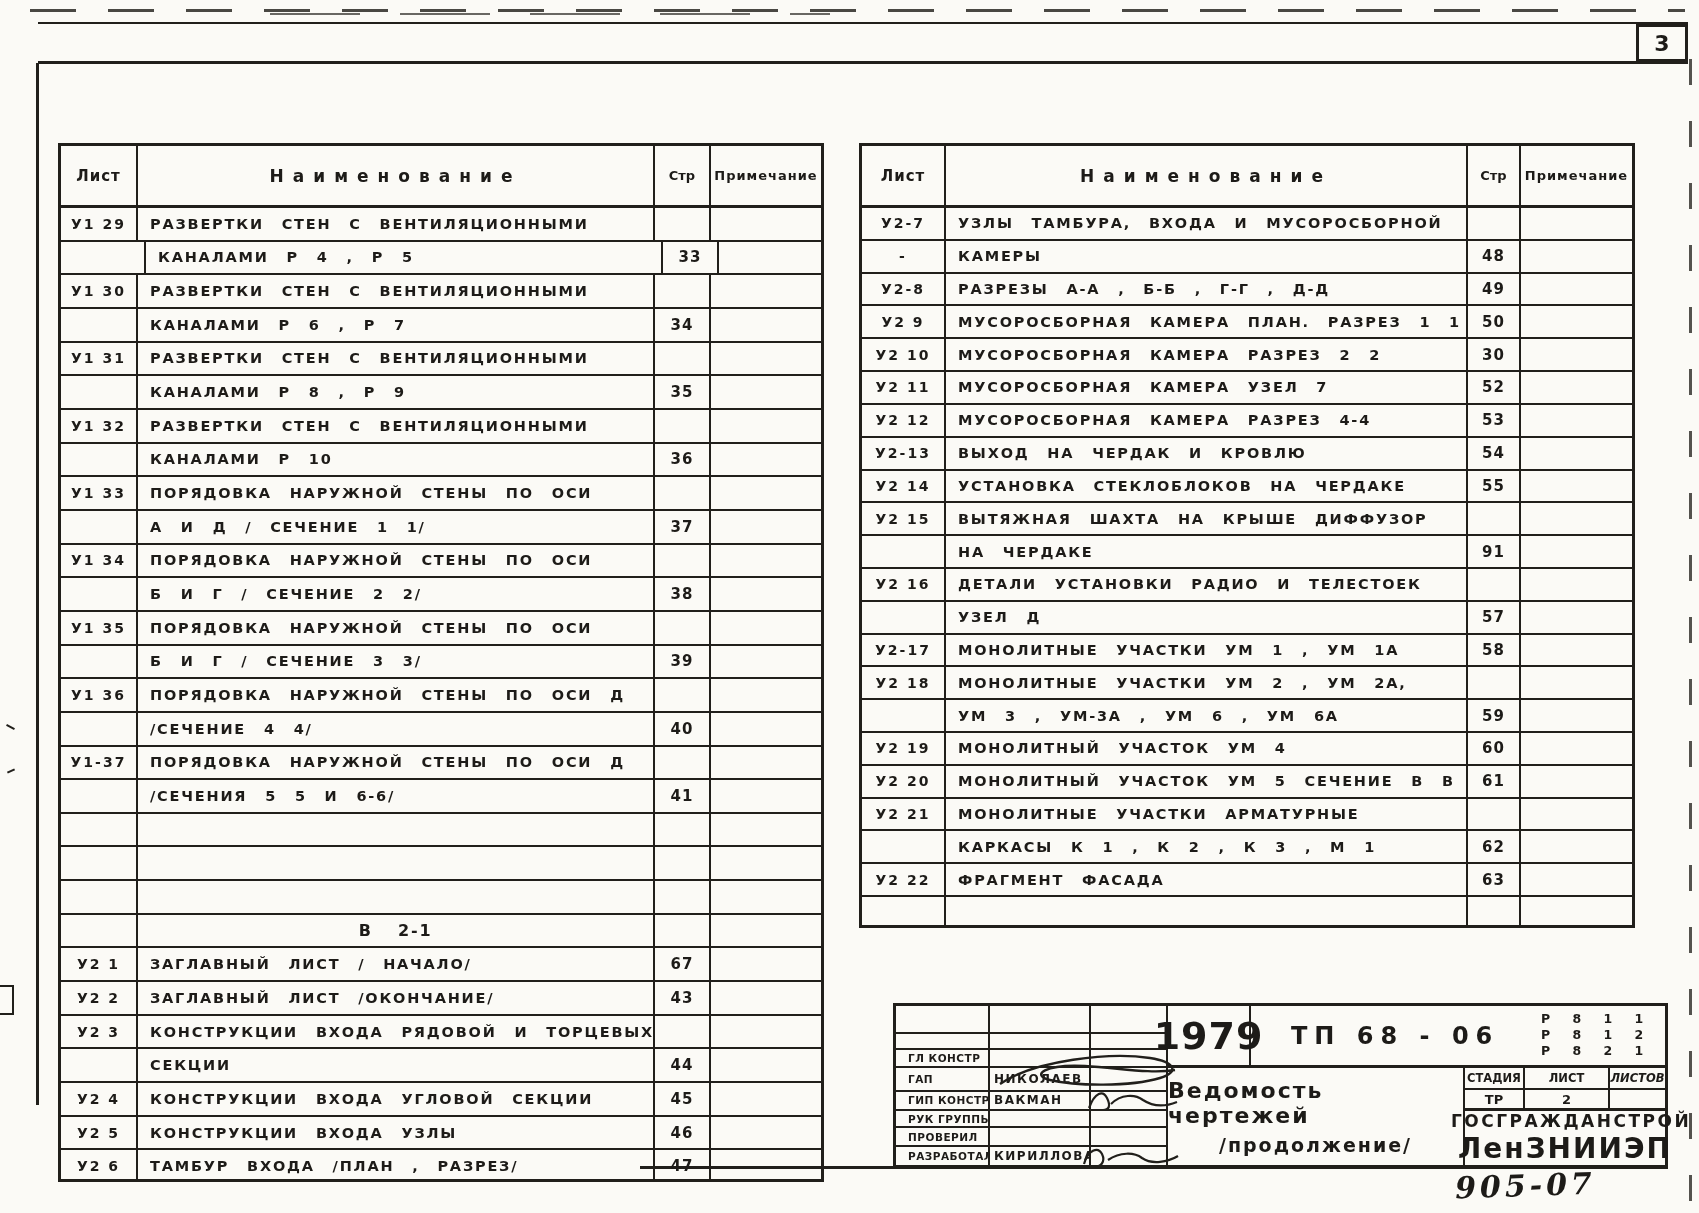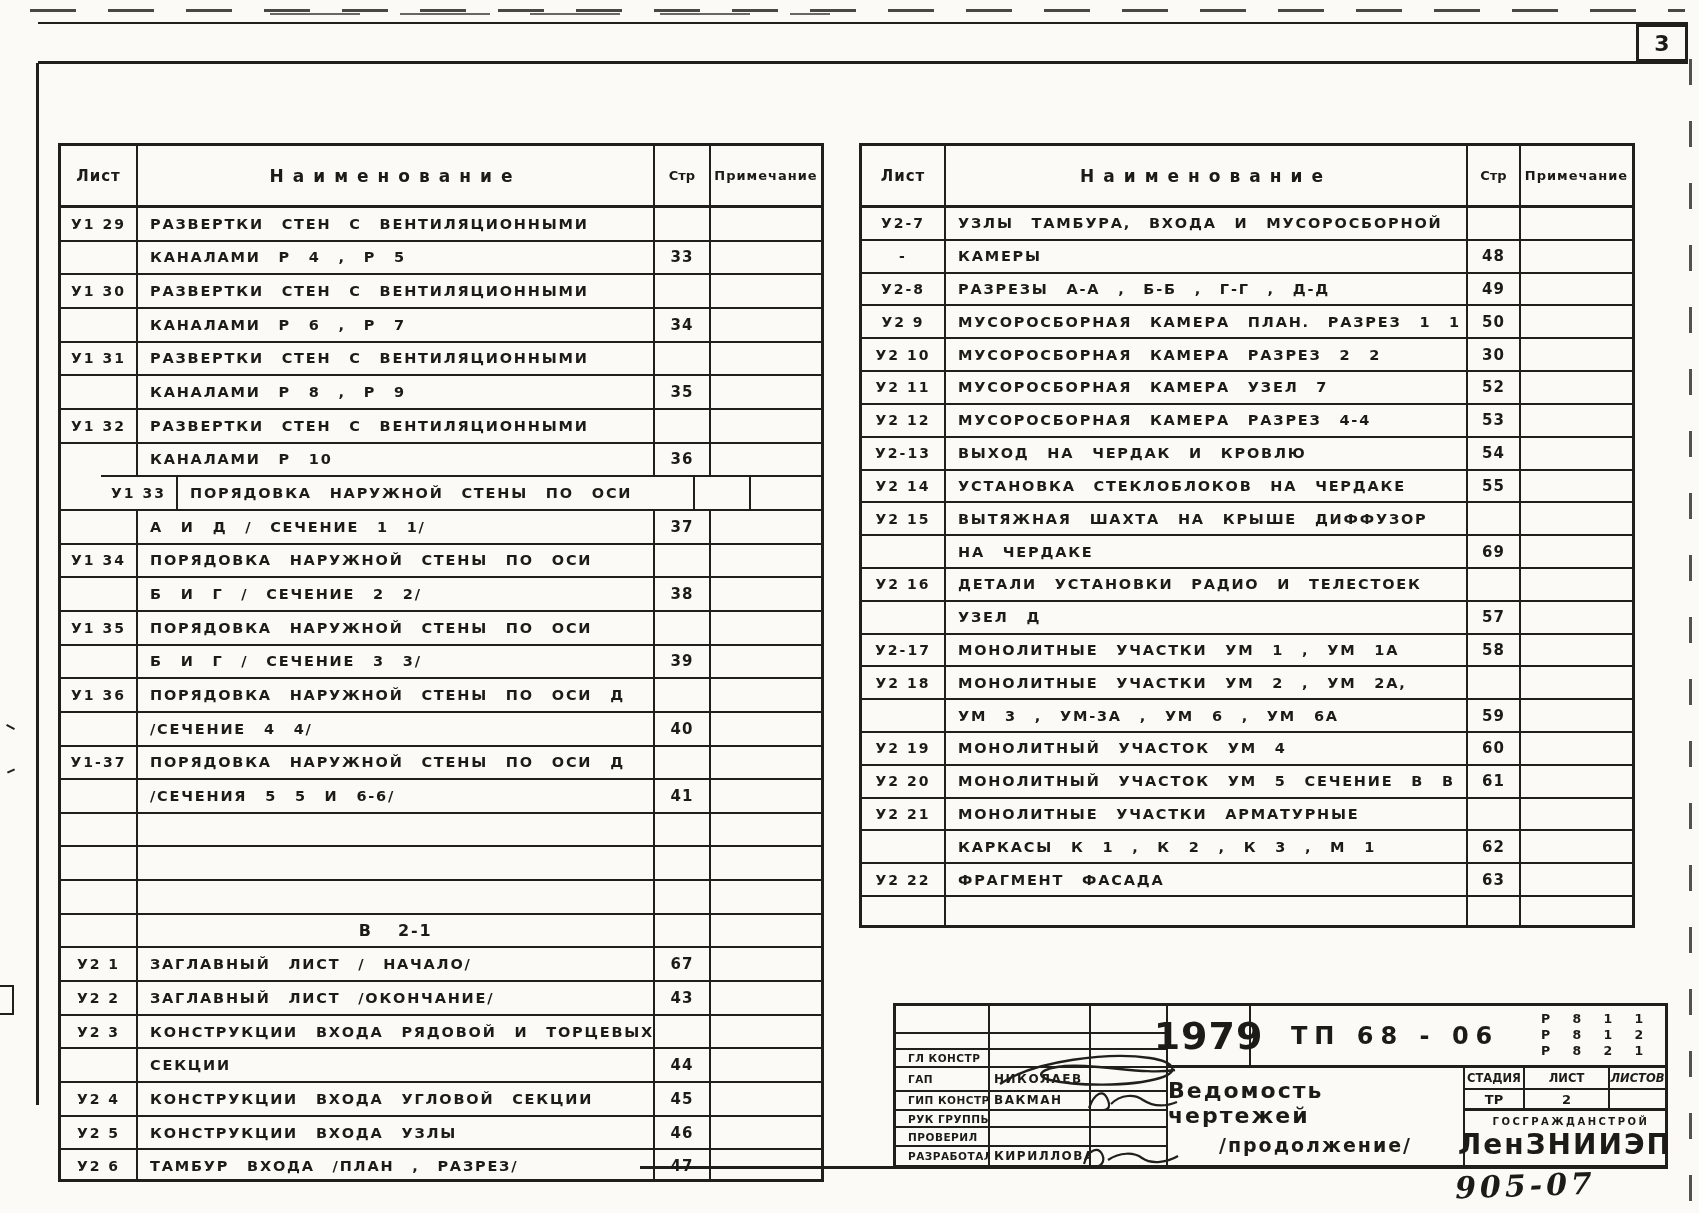--- a/index.html
+++ b/index.html
@@ -93,21 +93,21 @@
       <div class="h-page">Стр</div>
       <div class="h-note">Примечание</div>
     </div>
     <div class="tbody" id="left-rows" style="height:974px;">
         <div class="trow" style="grid-template-columns: 75px 517px 56px 1fr;">
           <div class="c-sheet">У1 29</div>
           <div class="c-name">Развертки стен с вентиляционными</div>
           <div class="c-page"></div>
           <div class="c-note"></div>
         </div>
-        <div class="trow" style="grid-template-columns: 75px 517px 56px 1fr;">
+        <div class="trow" style="grid-template-columns: 75px 517px 56px 1fr; padding-left: 8px;">
           <div class="c-sheet"></div>
           <div class="c-name">каналами Р 4 , Р 5</div>
           <div class="c-page">33</div>
           <div class="c-note"></div>
         </div>
         <div class="trow" style="grid-template-columns: 75px 517px 56px 1fr;">
           <div class="c-sheet">У1 30</div>
           <div class="c-name">Развертки стен с вентиляционными</div>
           <div class="c-page"></div>
           <div class="c-note"></div>
@@ -135,21 +135,21 @@
           <div class="c-name">Развертки стен с вентиляционными</div>
           <div class="c-page"></div>
           <div class="c-note"></div>
         </div>
         <div class="trow" style="grid-template-columns: 75px 517px 56px 1fr;">
           <div class="c-sheet"></div>
           <div class="c-name">каналами Р 10</div>
           <div class="c-page">36</div>
           <div class="c-note"></div>
         </div>
-        <div class="trow" style="grid-template-columns: 75px 517px 56px 1fr; margin-left: 40px;">
+        <div class="trow" style="grid-template-columns: 75px 517px 56px 1fr;">
           <div class="c-sheet">У1 33</div>
           <div class="c-name">Порядовка наружной стены по оси</div>
           <div class="c-page"></div>
           <div class="c-note"></div>
         </div>
         <div class="trow" style="grid-template-columns: 75px 517px 56px 1fr;">
           <div class="c-sheet"></div>
           <div class="c-name">А и Д / сечение 1 1/</div>
           <div class="c-page">37</div>
           <div class="c-note"></div>
@@ -335,21 +335,21 @@
         </div>
         <div class="trow" style="grid-template-columns: 82px 522px 53px 1fr;">
           <div class="c-sheet">У2 15</div>
           <div class="c-name">Вытяжная шахта на крыше Диффузор</div>
           <div class="c-page"></div>
           <div class="c-note"></div>
         </div>
         <div class="trow" style="grid-template-columns: 82px 522px 53px 1fr;">
           <div class="c-sheet"></div>
           <div class="c-name">на чердаке</div>
-          <div class="c-page">69</div>
+          <div class="c-page">91</div>
           <div class="c-note"></div>
         </div>
         <div class="trow" style="grid-template-columns: 82px 522px 53px 1fr;">
           <div class="c-sheet">У2 16</div>
           <div class="c-name">Детали установки радио и телестоек</div>
           <div class="c-page"></div>
           <div class="c-note"></div>
         </div>
         <div class="trow" style="grid-template-columns: 82px 522px 53px 1fr;">
           <div class="c-sheet"></div>
@@ -482,21 +482,21 @@
     </div>
 
     <div class="tb-text" style="left:569px; top:62px; width:58px; height:20px; display:flex; align-items:center; justify-content:center; font-size:11.5px; text-transform:uppercase;">Стадия</div>
     <div class="tb-text" style="left:629px; top:62px; width:83px; height:20px; display:flex; align-items:center; justify-content:center; font-size:11.5px; text-transform:uppercase;">Лист</div>
     <div class="tb-text" style="left:714px; top:62px; width:55px; height:20px; display:flex; align-items:center; justify-content:center; font-size:11.5px; text-transform:uppercase;font-style:italic;">Листов</div>
     <div class="tb-text" style="left:569px; top:84px; width:58px; height:18px; display:flex; align-items:center; justify-content:center; font-size:13px;">ТР</div>
     <div class="tb-text" style="left:629px; top:84px; width:83px; height:18px; display:flex; align-items:center; justify-content:center; font-size:13px;">2</div>
     <div class="tb-text" style="left:714px; top:84px; width:55px; height:18px; display:flex; align-items:center; justify-content:center; font-size:13px;"></div>
 
     <div class="abs" style="left:569px; top:105px; width:200px; height:54px; display:flex; flex-direction:column; align-items:center; justify-content:center; font-weight:bold;">
-      <div style="font-size:10px; letter-spacing:2.5px; text-transform:uppercase;padding-left:12px;">Госгражданстрой</div>
+      <div style="font-size:17px; letter-spacing:2.5px; text-transform:uppercase;padding-left:12px;">Госгражданстрой</div>
       <div style="font-size:28px; letter-spacing:2px; margin-top:1px;">ЛенЗНИИЭП</div>
     </div>
   </div>
 
   <svg class="sig-svg" style="left:990px; top:1050px;" width="195" height="48" viewBox="0 0 195 48">
     <path d="M10,34 C45,10 120,2 160,8 C185,12 190,22 170,28 C140,37 85,36 60,30 C40,25 55,14 95,16 C130,18 160,24 185,20" fill="none" stroke="#211f1b" stroke-width="2.4"></path>
   </svg>
   <svg class="sig-svg" style="left:1085px; top:1088px;" width="95" height="26" viewBox="0 0 95 26">
     <path d="M4,20 C10,4 18,2 22,10 C26,18 24,22 18,22 M26,16 C36,6 50,6 58,12 C70,20 82,18 92,14" fill="none" stroke="#211f1b" stroke-width="2.2"></path>
   </svg>

